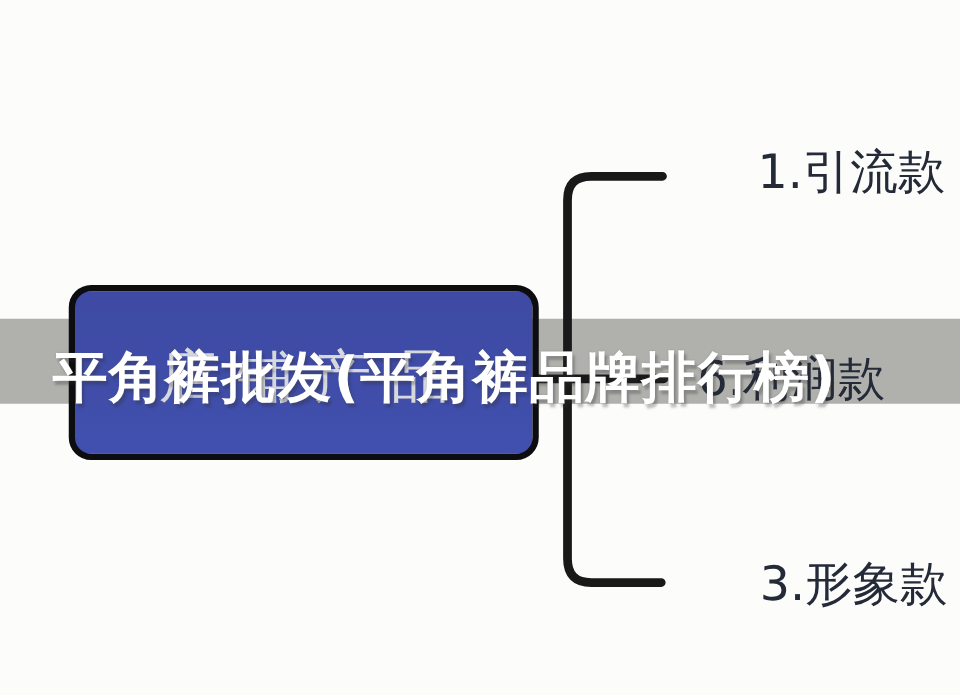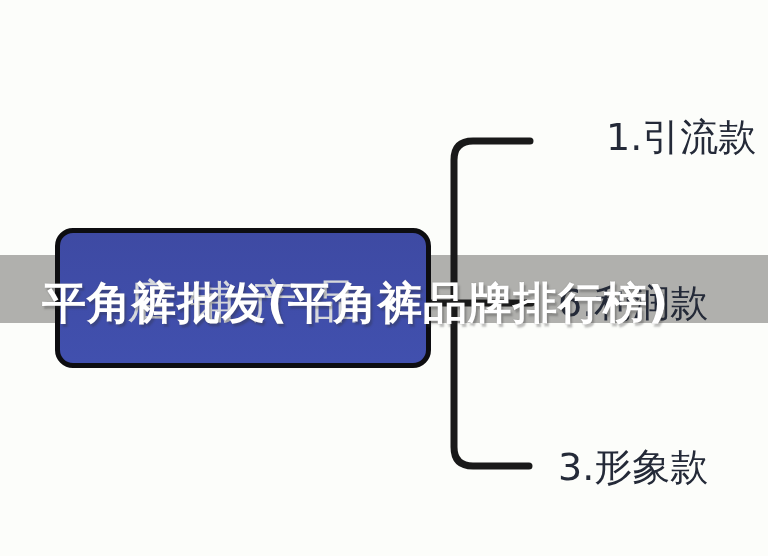--- a/index.html
+++ b/index.html
@@ -62,21 +62,21 @@
     left: 558px;
     width: 200px;
     height: 44px;
     line-height: 44px;
     color: #242a38;
     font-size: 38px;
     white-space: nowrap;
   }
   .branch-1 { top: 115px; margin-left: 48px; }
   .branch-2 { top: 281px; }
-  .branch-3 { top: 445px; }
+  .branch-3 { top: 445px; text-align: right; }
   
   .wm-title {
     position: absolute;
     left: 42px;
     top: 254px;
     width: 700px;
     height: 58px;
     line-height: 58px;
     color: #ffffff;
     font-size: 44px;

